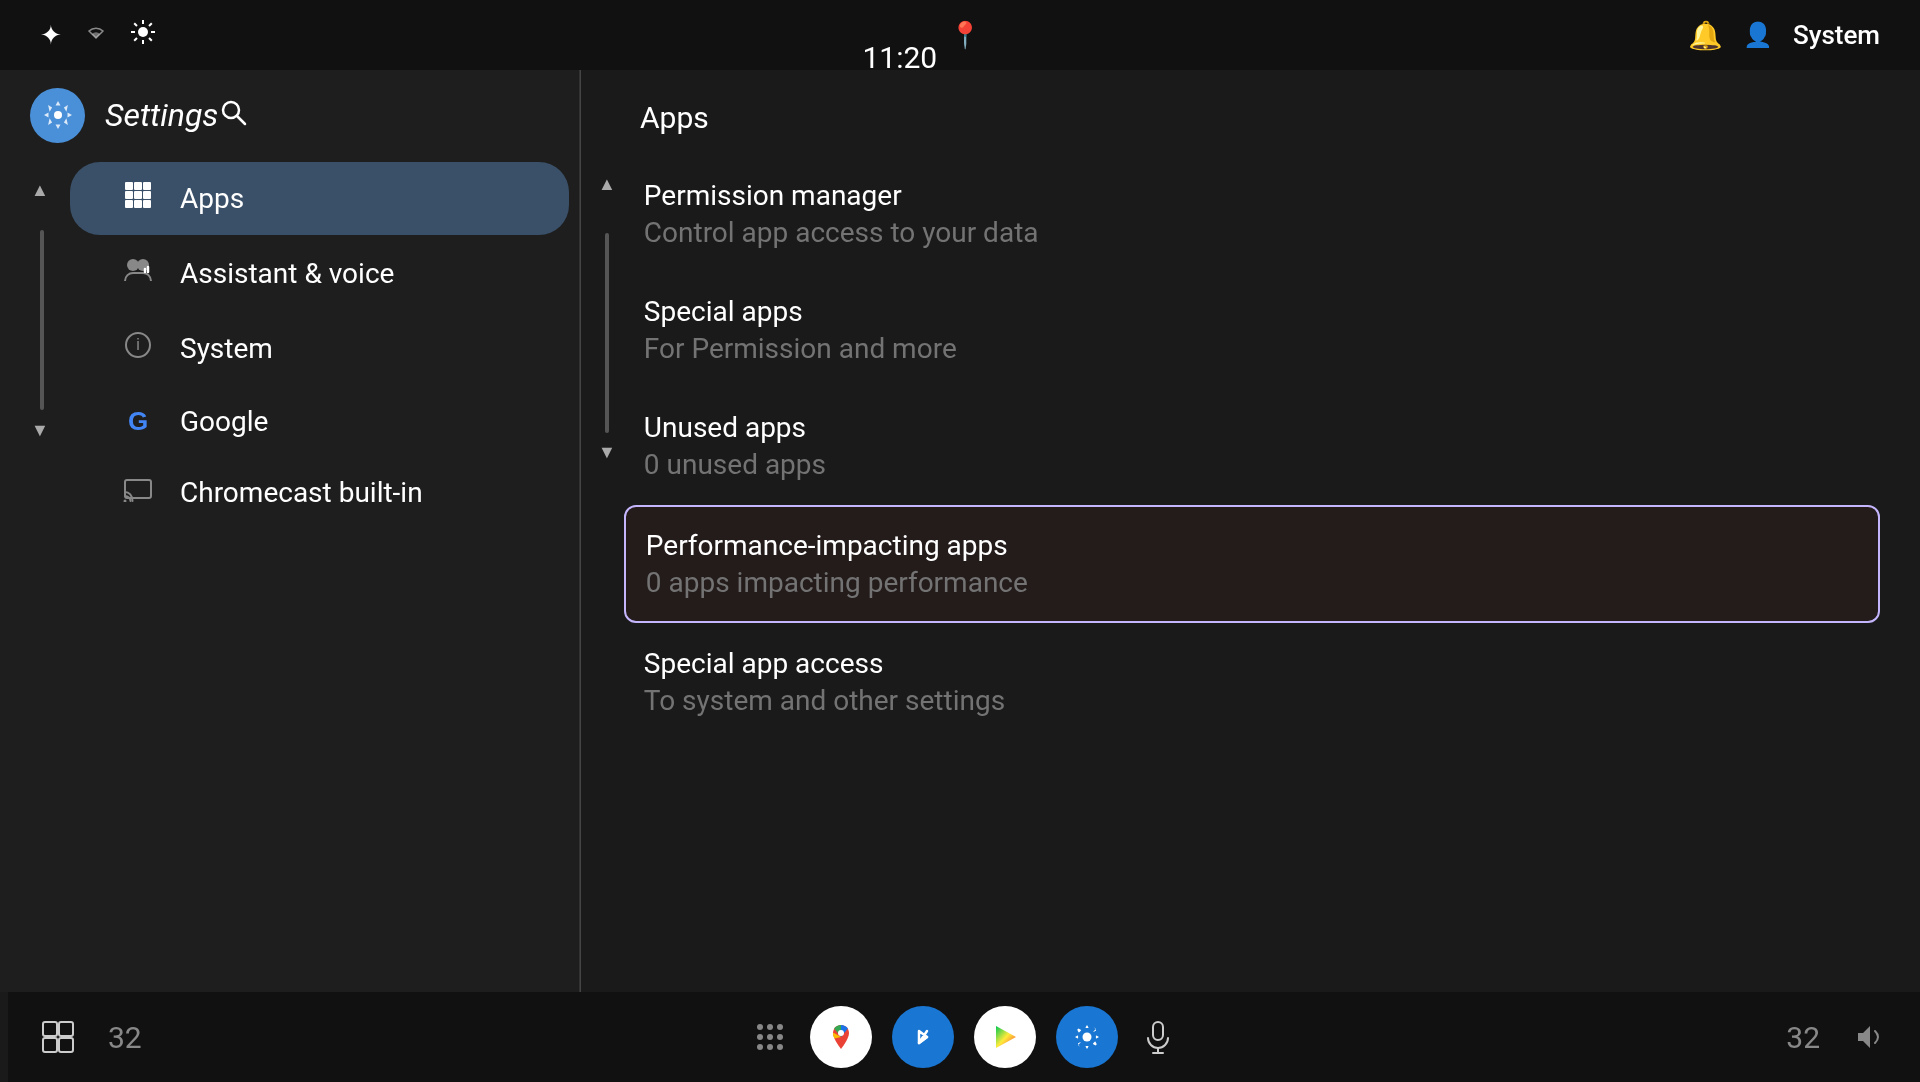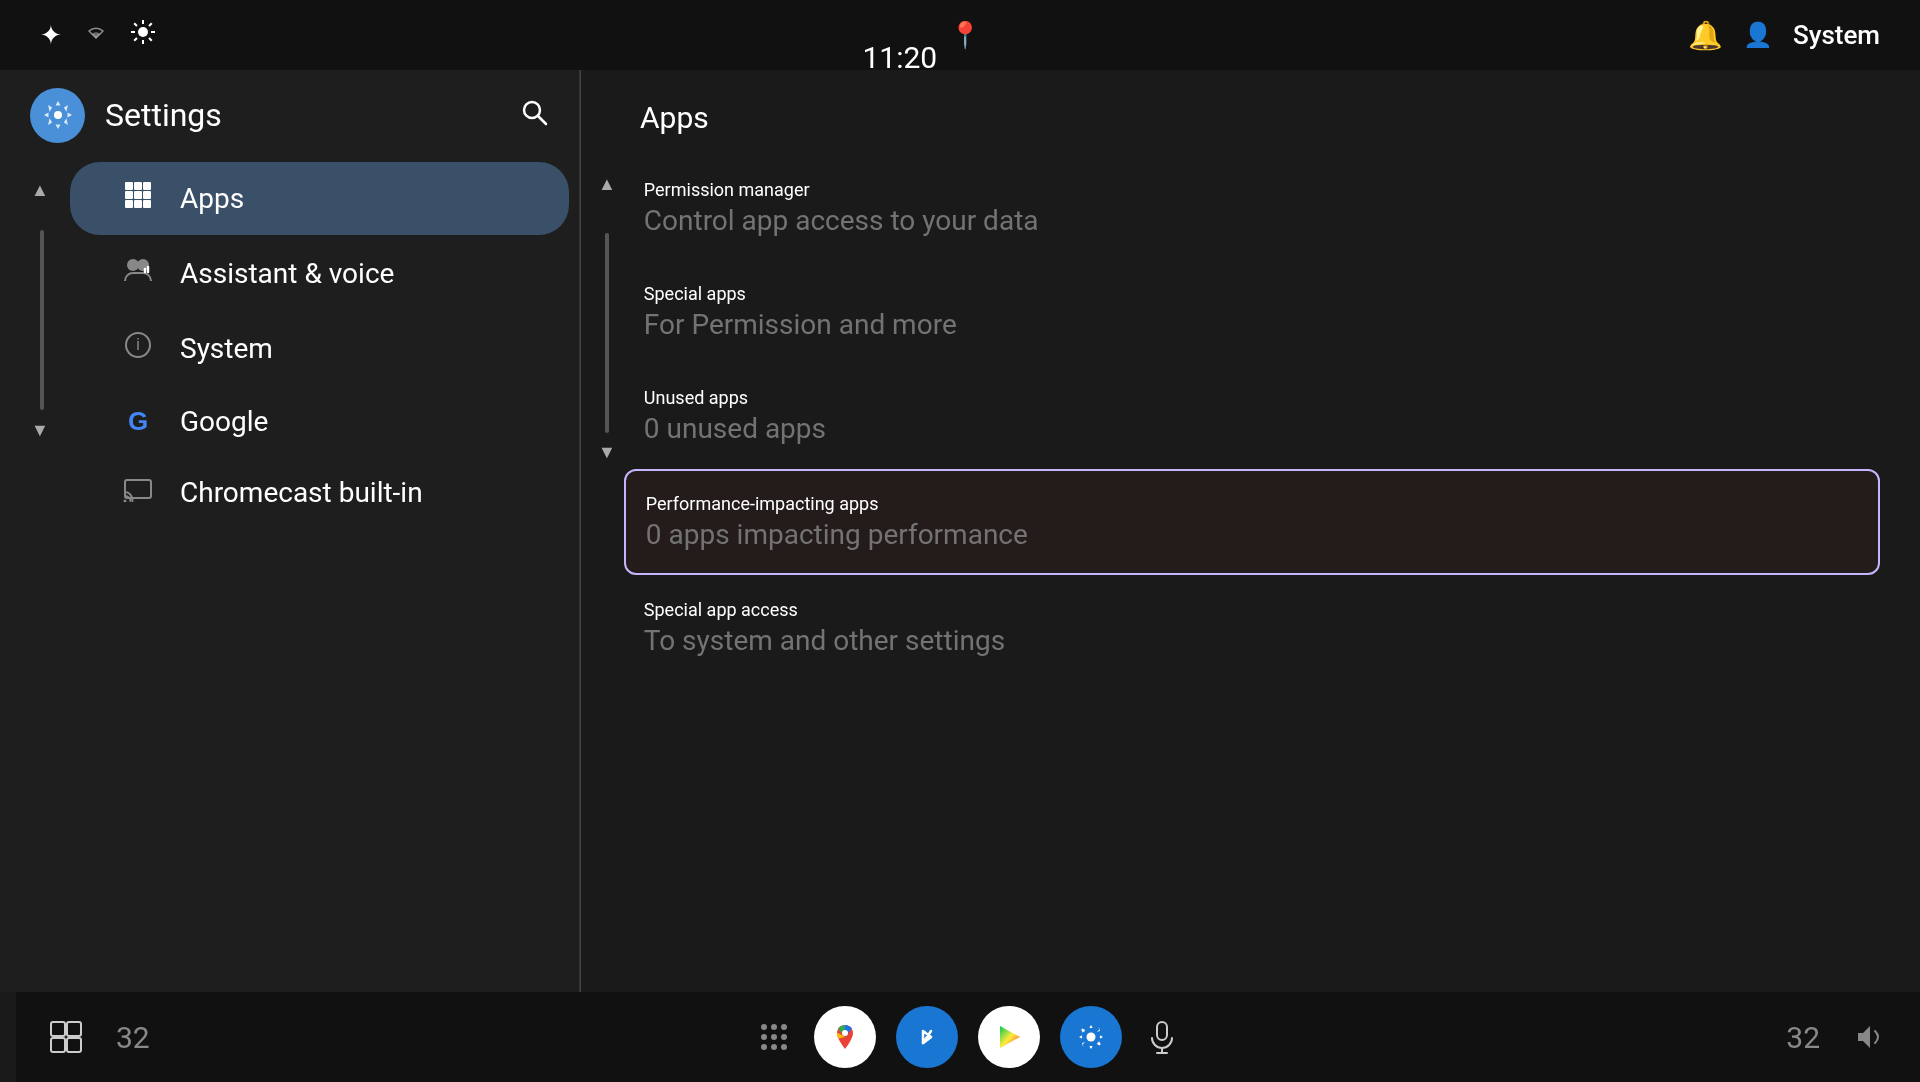--- a/index.html
+++ b/index.html
@@ -55,23 +55,23 @@
     .sidebar {
       width: 580px;
       background: #1e1e1e;
       border-right: 1px solid #333;
       padding: 0;
       overflow: hidden;
     }
     .sidebar-header {
       display: flex;
       align-items: center;
-      justify-content: space-between;
       padding: 20px 30px;
       height: 90px;
+      font-style: italic;
     }
     .sidebar-header-left {
       display: flex;
       align-items: center;
       gap: 20px;
     }
     .settings-icon-circle {
       width: 55px;
       height: 55px;
       background: #4a90d9;
@@ -175,21 +175,21 @@
       cursor: pointer;
       border-radius: 6px;
       margin: 2px 20px 2px 0;
     }
     .content-item.selected {
       border: 2px solid #c4b5fd;
       border-radius: 12px;
       background: rgba(229, 57, 53, 0.05);
     }
     .content-item .item-title {
-      font-size: 18px;
+      font-size: 28px;
       font-weight: 400;
       color: #ffffff;
       margin-bottom: 4px;
     }
     .content-item .item-subtitle {
       font-size: 28px;
       color: #737373;
     }
 
     
@@ -199,21 +199,21 @@
       border-radius: 2px;
       height: 200px;
       margin-top: 30px;
       flex-shrink: 0;
     }
 
     
     .taskbar {
       position: absolute;
       bottom: 0;
-      left: 16px;
+      left: 8px;
       right: 0;
       height: 90px;
       background: #111111;
       display: flex;
       align-items: center;
       justify-content: space-between;
       padding: 0 30px;
     }
     .taskbar-left {
       display: flex;

